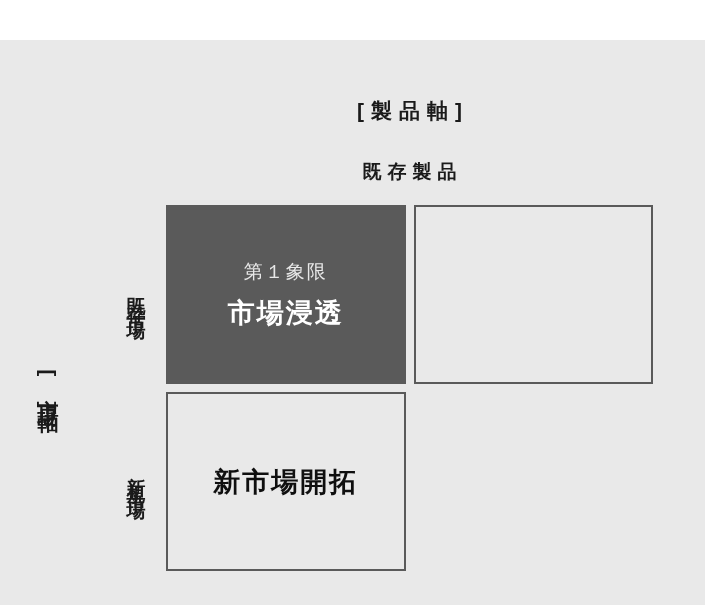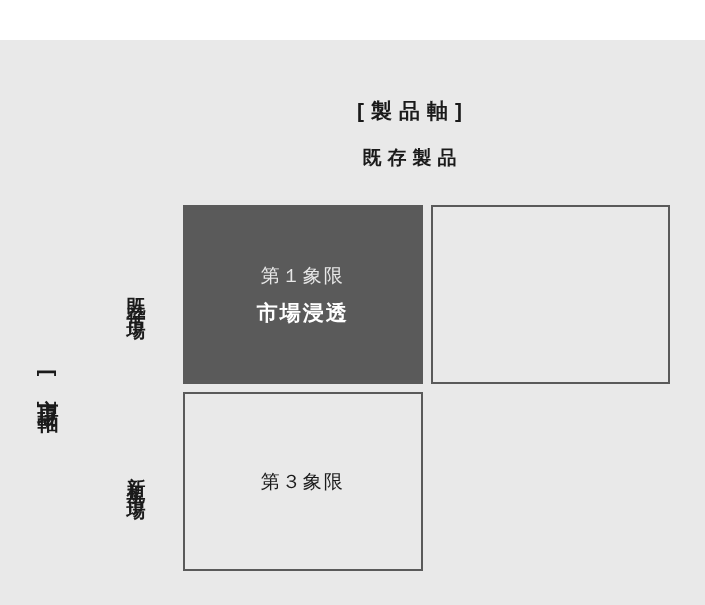--- a/index.html
+++ b/index.html
@@ -28,21 +28,21 @@
     font-weight: 700;
     letter-spacing: 7px;
     text-indent: 7px;
     white-space: nowrap;
   }
 
   
   .col-headers {
     position: absolute;
     left: 166px;
-    top: 105px;
+    top: 119px;
     width: 487px;
     display: flex;
   }
   .col-header {
     flex: 1;
     text-align: center;
     font-size: 19px;
     font-weight: 700;
     letter-spacing: 6px;
     text-indent: 6px;
@@ -74,21 +74,21 @@
     font-weight: 700;
     letter-spacing: 0.42em;
     white-space: nowrap;
   }
   .row-header.row-1 { top: 258px; }
   .row-header.row-2 { top: 438px; }
 
   
   .matrix {
     position: absolute;
-    left: 183px;
+    left: 166px;
     top: 165px;
     width: 487px;
     height: 366px;
     display: grid;
     grid-template-columns: 1fr 1fr;
     grid-template-rows: 1fr 1fr;
     gap: 8px;
   }
   .cell {
     box-sizing: border-box;
@@ -105,21 +105,21 @@
     border-color: var(--dark-cell, #5a5a5a);
   }
   .q-label {
     font-size: 19px;
     font-weight: 400;
     letter-spacing: 2px;
     color: var(--text-dark, #1f1f1f);
     white-space: nowrap;
   }
   .q-name {
-    font-size: 21px;
+    font-size: 27px;
     font-weight: 700;
     letter-spacing: 2px;
     color: var(--text-strong, #0f0f0f);
     white-space: nowrap;
   }
   .cell.dark .q-label { color: var(--text-light-sub, #e8e8e8); }
   .cell.dark .q-name  { color: var(--text-light, #ffffff); }
 </style>
 </head>
 <body>
@@ -142,19 +142,19 @@
 
     <div class="cell dark">
       <div class="q-label">第１象限</div>
       <div class="q-name">市場浸透</div>
     </div>
 
     <div class="cell">
     </div>
 
     <div class="cell">
-      <div class="q-label">第３象限</div>
+      <div class="q-name">新市場開拓</div>
     </div>
 
 
   </div>
 
 </div>
 
 </body></html>

